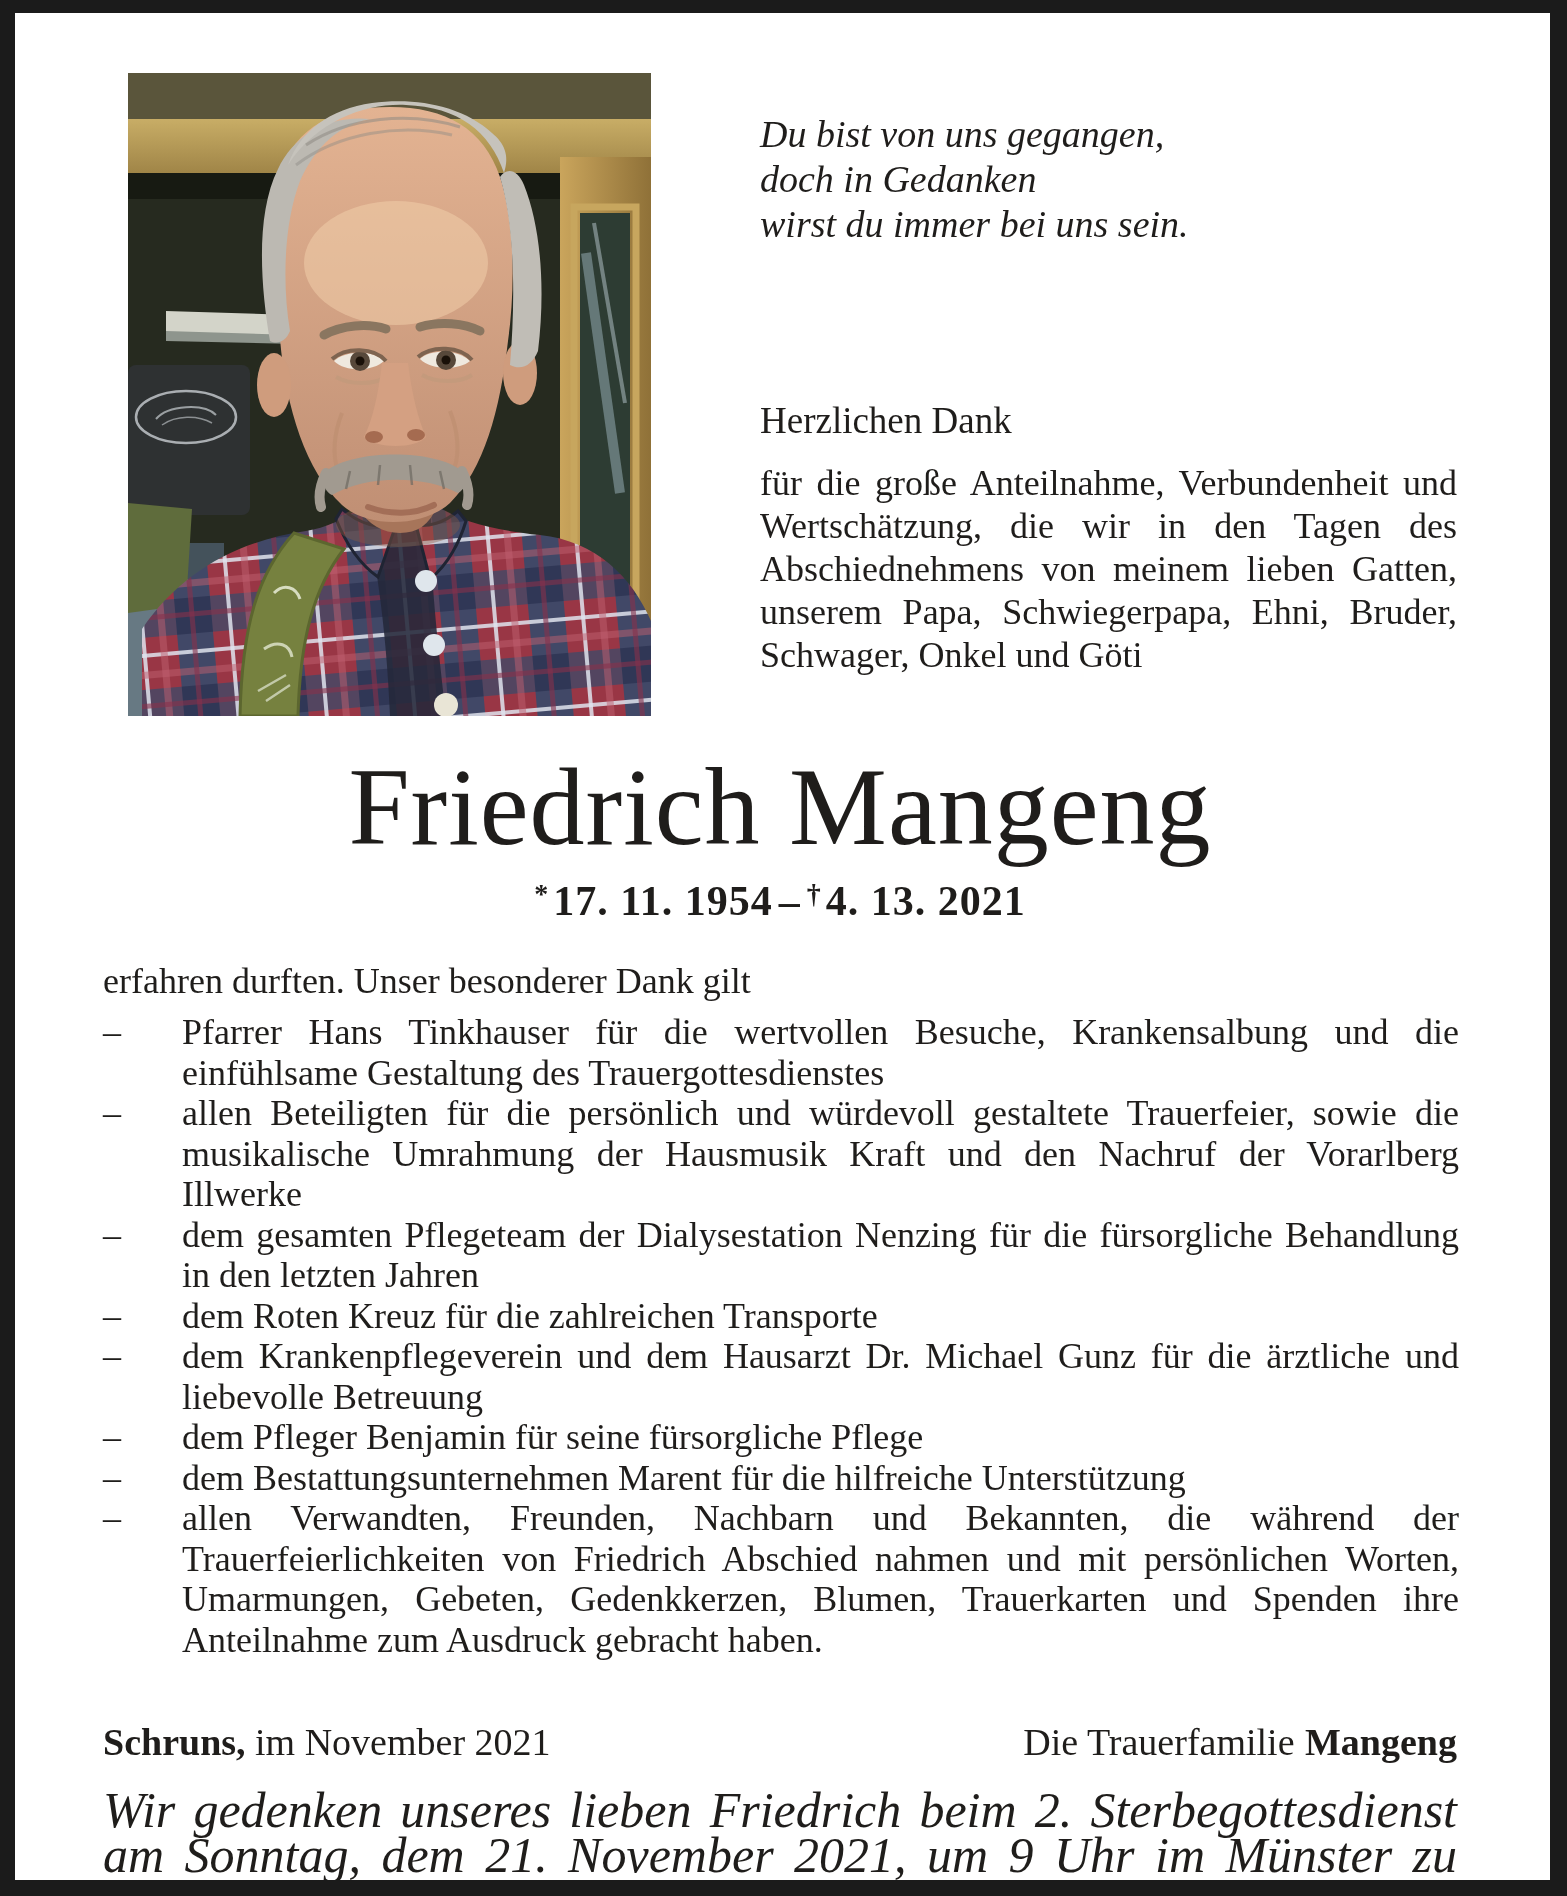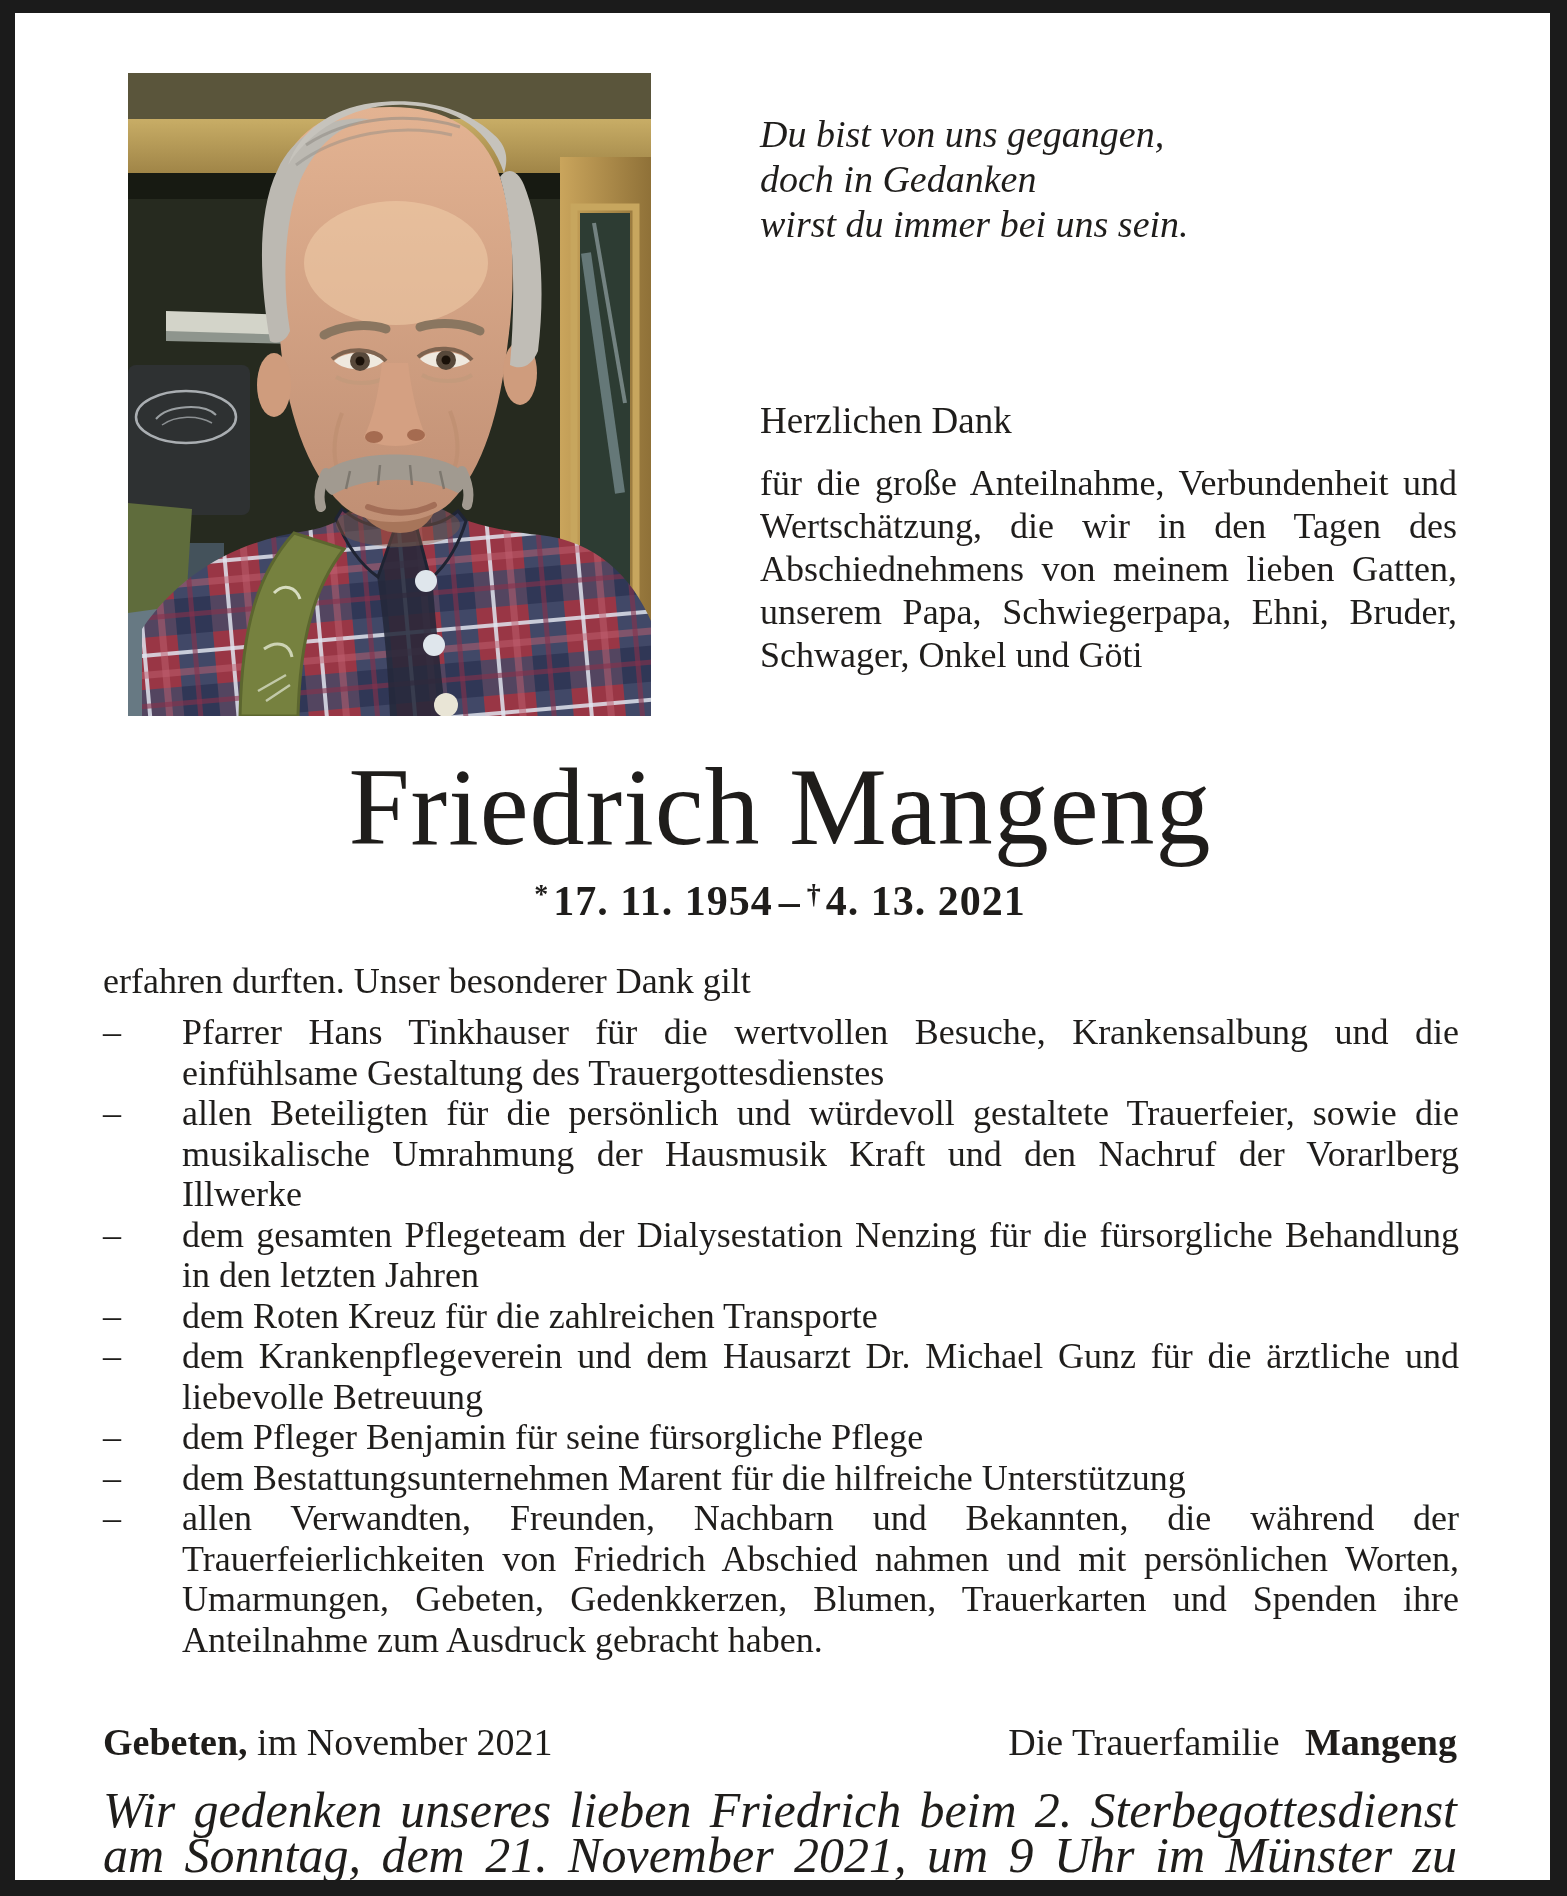--- a/index.html
+++ b/index.html
@@ -43,21 +43,21 @@
   .ack-list{left:88px;top:999px;width:1356px;margin:0;padding:0;list-style:none;
         font-size:36px;line-height:40.5px;}
   .ack-item{display:flex;align-items:flex-start;}
   .ack-dash{flex:0 0 35px;}
   .ack-text{flex:1;text-align:justify;hyphens:auto;margin-left:44px;}
 
   
   .signoff{left:88px;top:1706px;width:1354px;font-size:38px;line-height:46px;
         display:flex;justify-content:space-between;}
   .b{font-weight:bold;}
-  .signoff .gap-r{margin-left:16px;}
+  .signoff .gap-r{margin-left:1px;}
 
   .memorial{left:88px;top:1775px;width:1354px;
         font-size:50px;line-height:45px;text-align:justify;hyphens:auto;font-style:italic;}
 </style>
 </head>
 <body>
 
 <div class="page">
 
   <div class="abs photo">
@@ -233,21 +233,21 @@
       <span class="ack-text">dem Bestattungsunternehmen Marent für die hilfreiche Unterstützung</span>
     </li>
       <li class="ack-item">
       <span class="ack-dash">–</span>
       <span class="ack-text">allen Verwandten, Freunden, Nachbarn und Bekannten, die während der Trauerfeierlichkeiten von Friedrich Abschied nahmen und mit persönlichen Worten, Umarmungen, Gebeten, Gedenkkerzen, Blumen, Trauerkarten und Spenden ihre Anteilnahme zum Ausdruck gebracht haben.</span>
     </li>
     </ul>
 
   <div class="abs signoff">
     <div>
-      <span class="b">Gebeten,</span>
+      <span class="b">Schruns,</span>
       <span>im November 2021</span>
     </div>
     <div>
       <span>Die Trauerfamilie</span>
       <span class="b gap-r">Mangeng</span>
     </div>
   </div>
 
   <div class="abs memorial">Wir gedenken unseres lieben Friedrich beim 2. Sterbegottesdienst am Sonntag, dem 21. November 2021, um 9 Uhr im Münster zu Schruns.</div>
 

